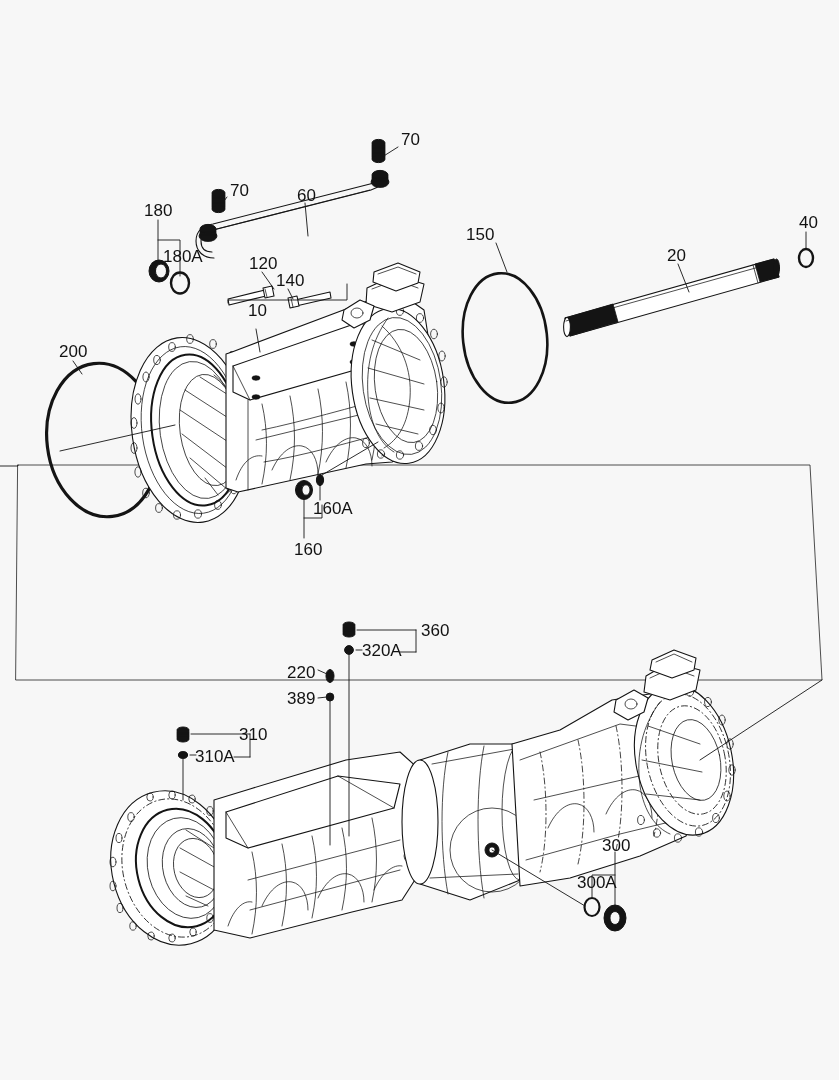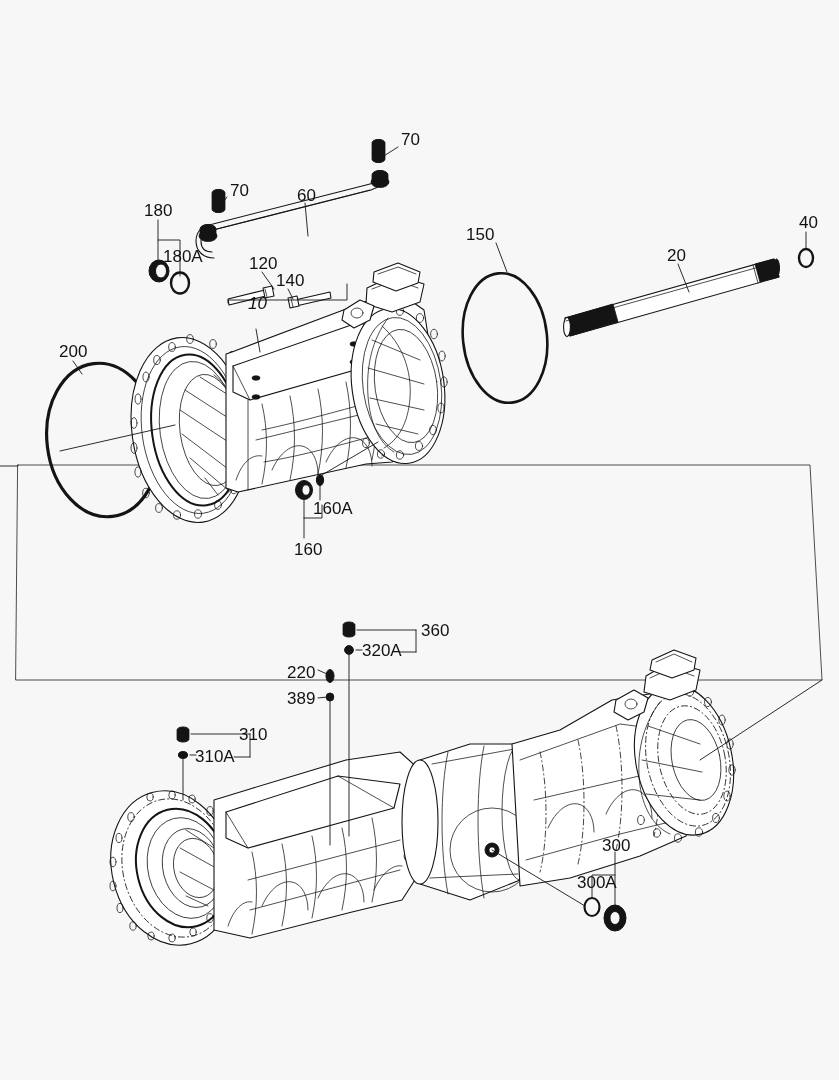--- a/index.html
+++ b/index.html
@@ -432,21 +432,21 @@
 <div class="lbl" style="left:401px;top:131px;">70</div>
 <div class="lbl" style="left:230px;top:182px;">70</div>
 <div class="lbl" style="left:297px;top:187px;">60</div>
 <div class="lbl" style="left:144px;top:202px;">180</div>
 <div class="lbl" style="left:163px;top:248px;">180A</div>
 <div class="lbl" style="left:466px;top:226px;">150</div>
 <div class="lbl" style="left:799px;top:214px;">40</div>
 <div class="lbl" style="left:667px;top:247px;">20</div>
 <div class="lbl" style="left:249px;top:255px;">120</div>
 <div class="lbl" style="left:276px;top:272px;">140</div>
-<div class="lbl" style="left:248px;top:295px;font-style:italic;">10</div>
+<div class="lbl" style="left:248px;top:302px;">10</div>
 <div class="lbl" style="left:59px;top:343px;">200</div>
 <div class="lbl" style="left:313px;top:500px;">160A</div>
 <div class="lbl" style="left:294px;top:541px;">160</div>
 <div class="lbl" style="left:421px;top:622px;">360</div>
 <div class="lbl" style="left:362px;top:642px;">320A</div>
 <div class="lbl" style="left:287px;top:664px;">220</div>
 <div class="lbl" style="left:287px;top:690px;">389</div>
 <div class="lbl" style="left:239px;top:726px;">310</div>
 <div class="lbl" style="left:195px;top:748px;">310A</div>
 <div class="lbl" style="left:602px;top:837px;">300</div>

